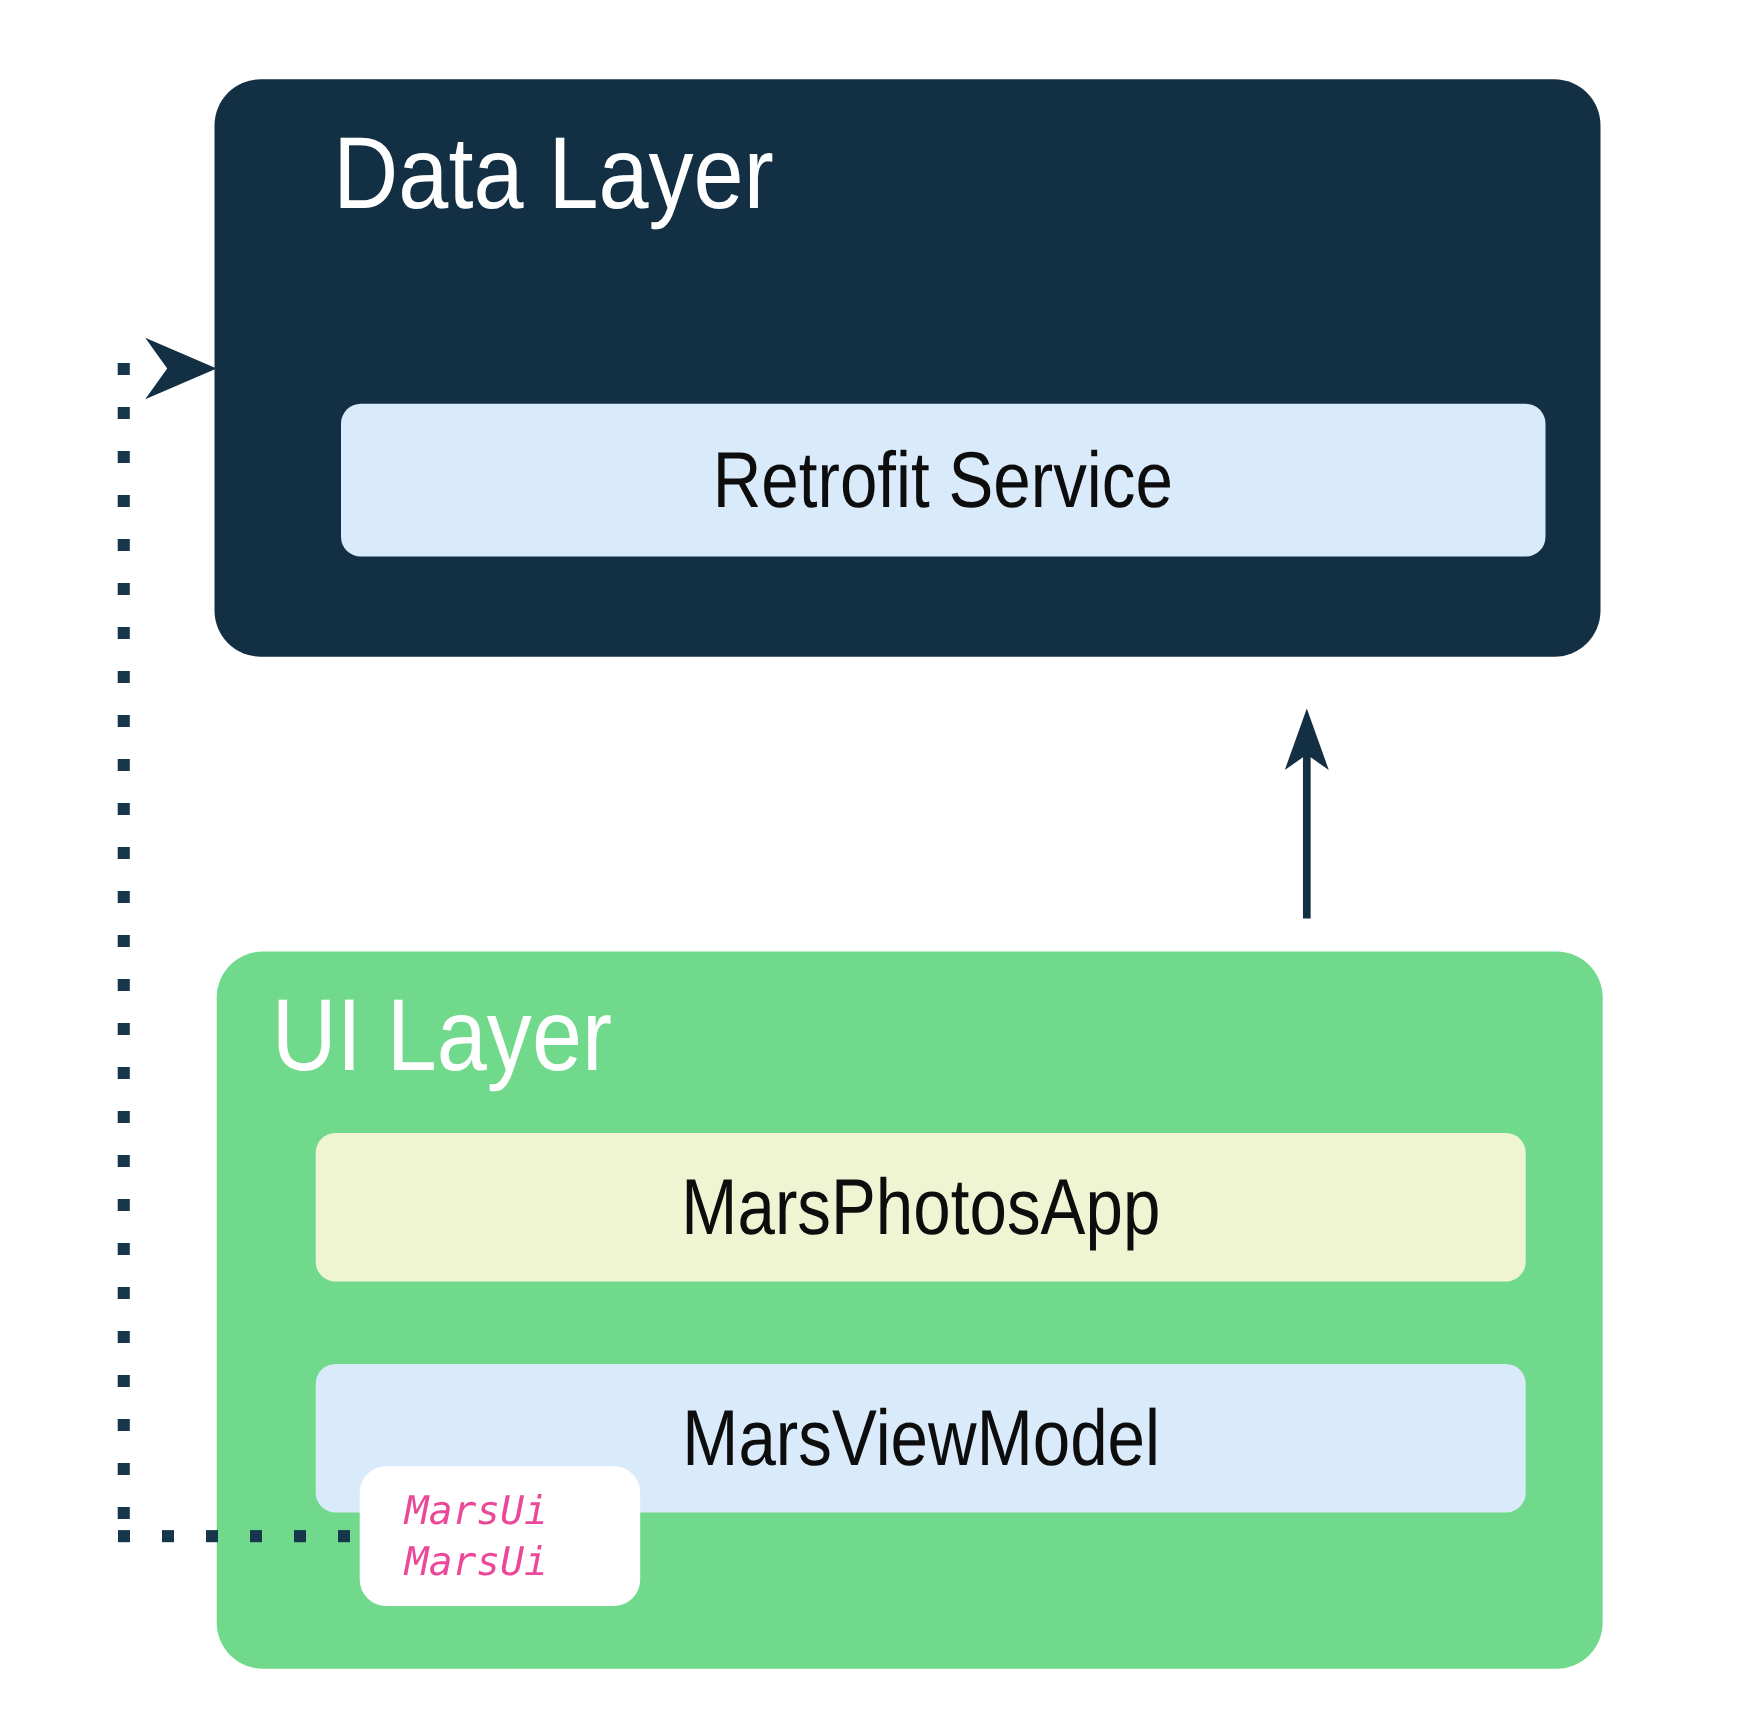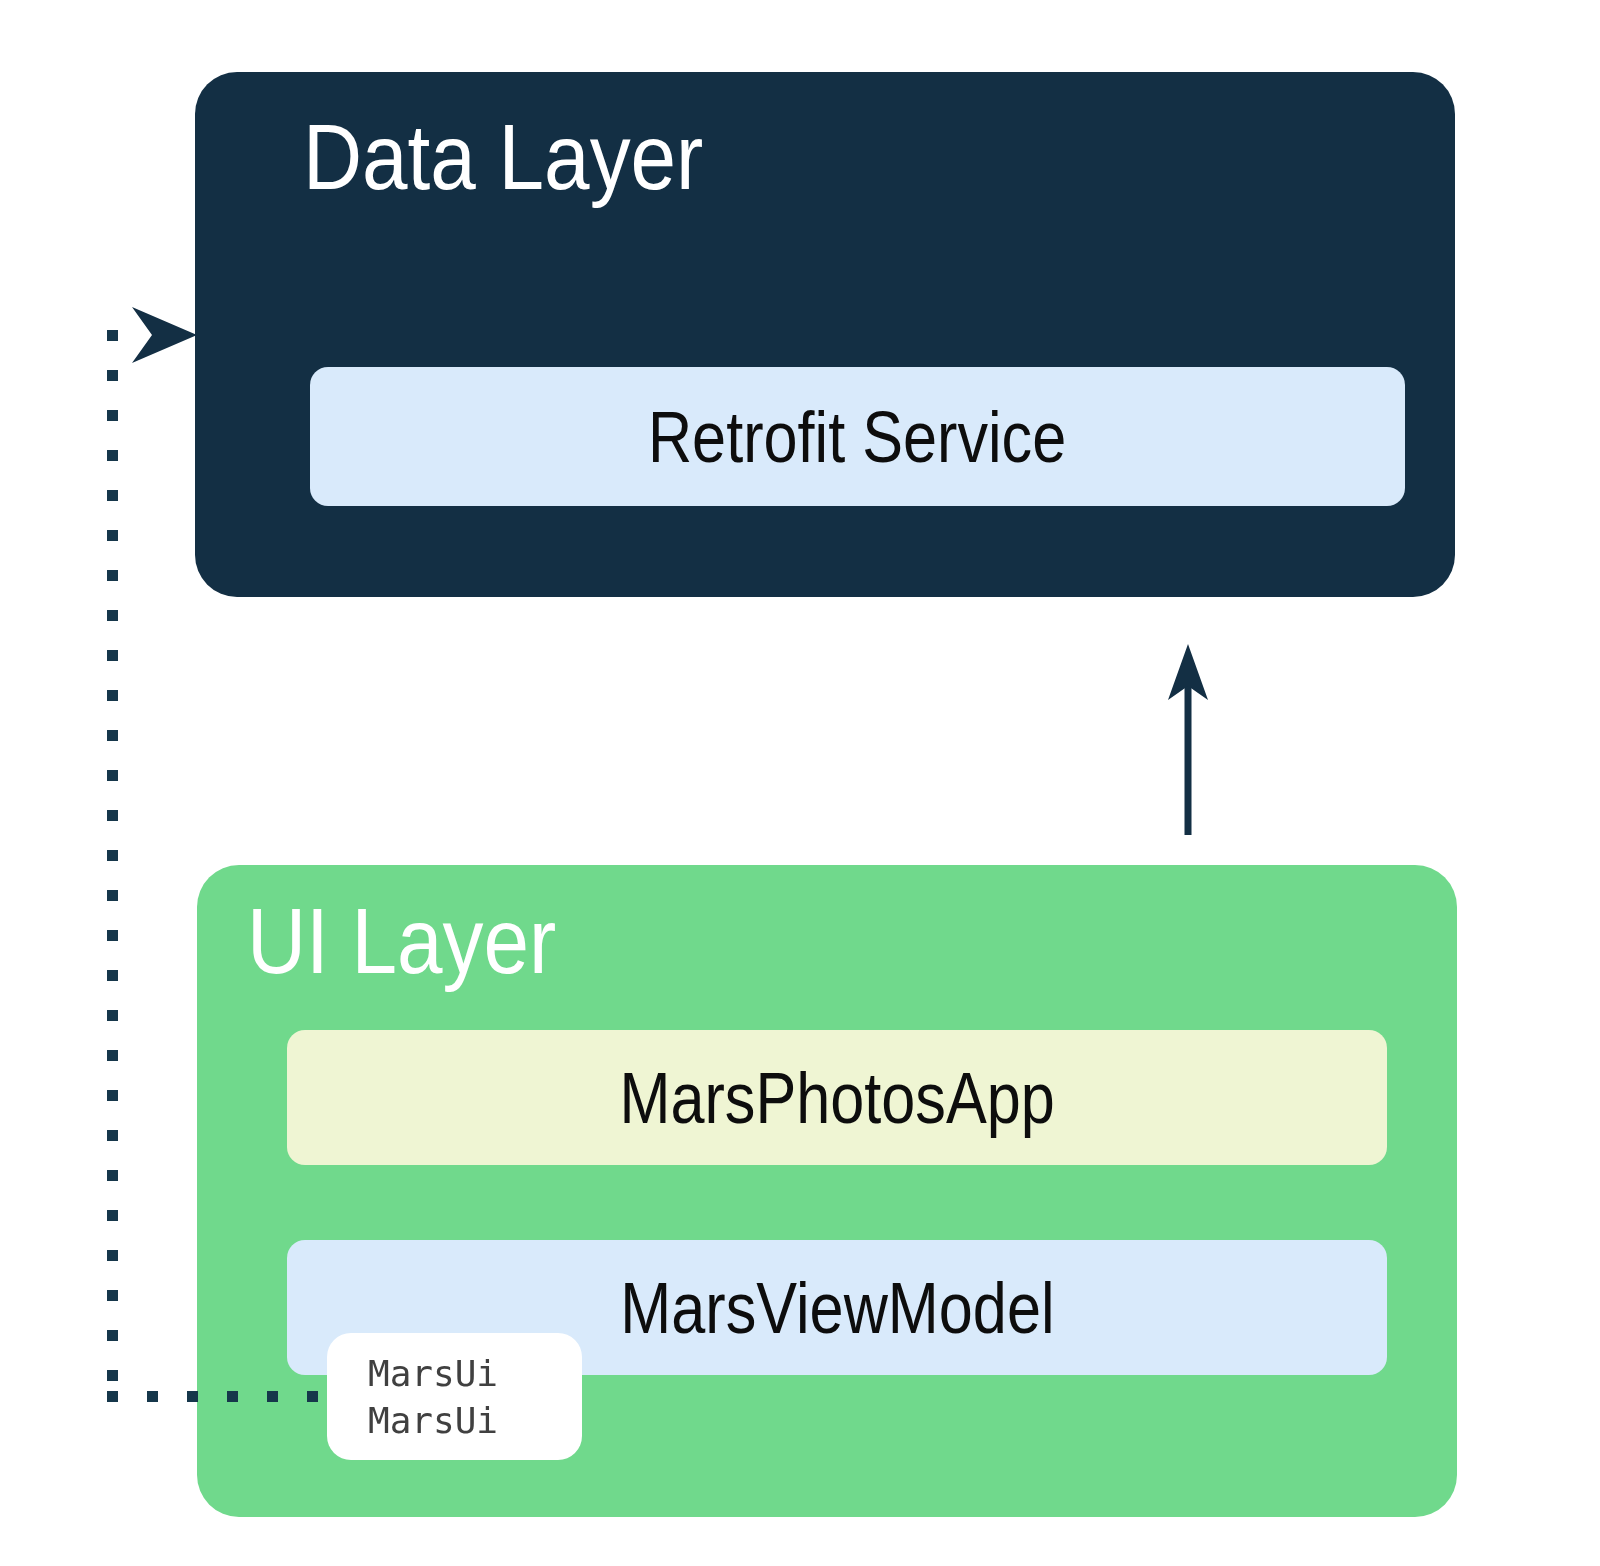--- a/index.html
+++ b/index.html
@@ -51,22 +51,23 @@
     left:90px;top:375px;width:1100px;height:135px;
     background:#D9EAFB;
   }
   .state-box{
     position:absolute;
     left:327px;top:1333px;width:255px;height:127px;
     background:#ffffff;border-radius:24px;
     display:flex;flex-direction:column;justify-content:center;
     padding-left:41px;box-sizing:border-box;
     font-family:"DejaVu Sans Mono", monospace;
-    font-size:36px;line-height:47px;color:#404040;
+    font-size:36px;line-height:47px;color:#ec4899;
     z-index:5;
+    font-style:italic;
   }
   .dotted-v{
     position:absolute;
     left:107px;top:330px;width:11px;height:1073px;
     background-image:repeating-linear-gradient(to bottom,#16374B 0 11px,transparent 11px 40px);
   }
   .dotted-h{
     position:absolute;
     left:107px;top:1391px;width:226px;height:11px;
     background-image:repeating-linear-gradient(to right,#16374B 0 11px,transparent 11px 40px);

